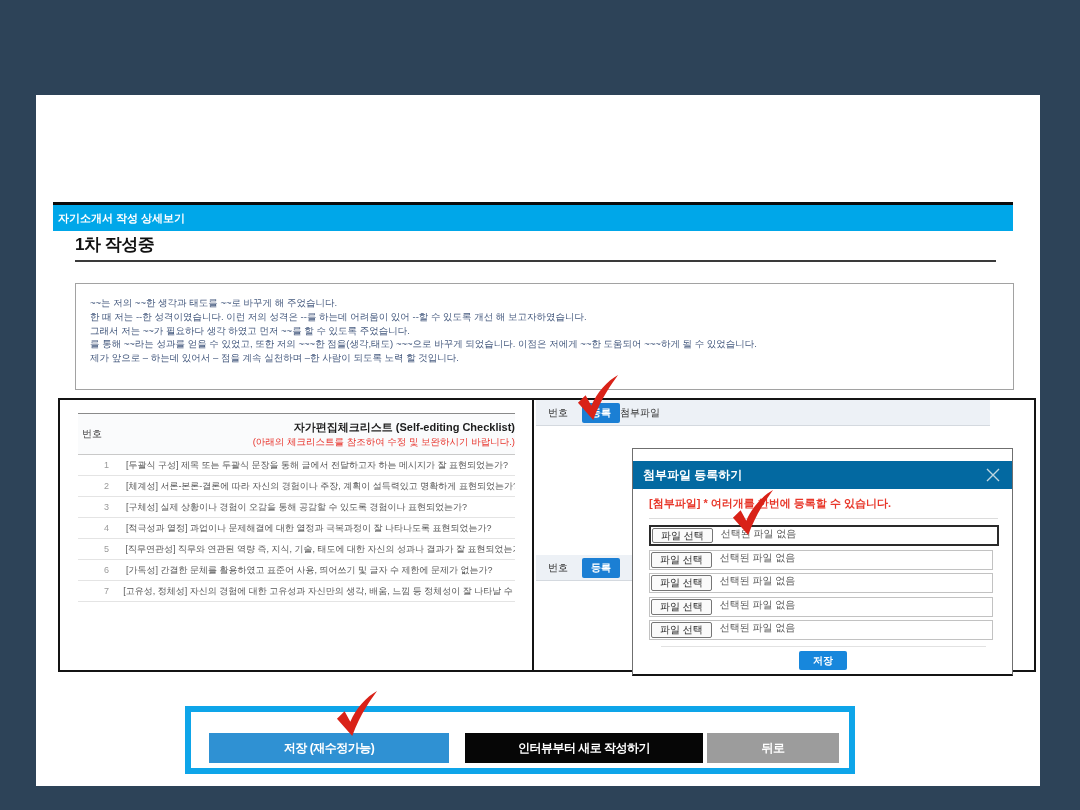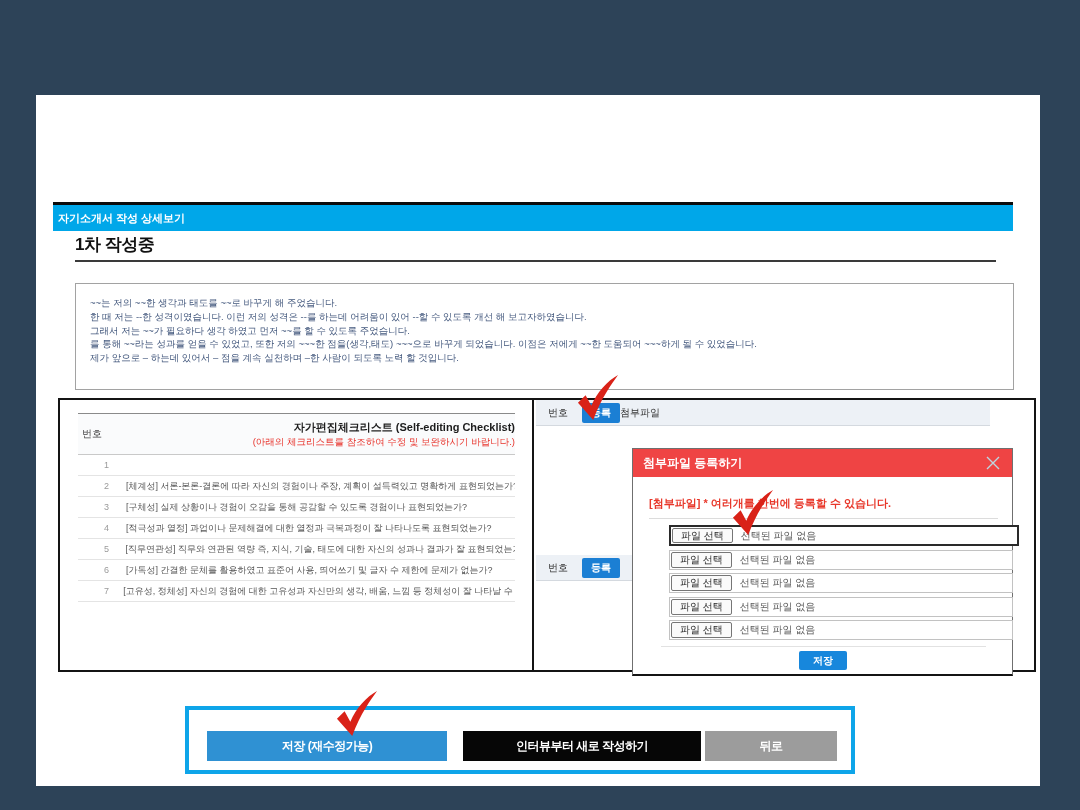--- a/index.html
+++ b/index.html
@@ -44,41 +44,41 @@
   .at-header.a { top:0px; }
   .at-header.b { top:155px; }
   .at-no { font-size:10px; color:#333; margin-right:14px; }
   .btn-register { background:#1b7fd4; color:#fff; font-size:10px; font-weight:bold;
                   border:none; padding:3px 9px; border-radius:2px; cursor:pointer; }
   .at-file { flex:1; text-align:left; padding-right:90px; font-size:10px; color:#333; }
 
   
   .modal { position:absolute; left:596px; top:353px; width:381px; height:228px; background:#fff;
            border:1px solid #6f6f6f; border-bottom:2px solid #141414; z-index:30; }
-  .modal-header { position:absolute; left:0; top:0; width:100%; height:28px; background:#ef4444;
+  .modal-header { position:absolute; left:0; top:12px; width:100%; height:28px; background:#0369a1;
                   display:flex; align-items:center; padding:0 10px; }
   .modal-title { color:#fff; font-size:12px; font-weight:bold; flex:1; }
   .modal-close { width:18px; height:18px; cursor:pointer; }
   .modal-notice { position:absolute; left:16px; top:47px; font-size:11px; font-weight:bold; color:#e8382b; }
   .modal-hr1 { position:absolute; left:16px; top:69px; width:349px; height:1px; background:#dcdcdc; }
   .file-row { position:absolute; left:16px; width:344px; height:20px; border:1px solid #c2c2c2;
-              display:flex; align-items:center; background:#fff; cursor:pointer;margin-left:20px; }
+              display:flex; background:#fff; cursor:pointer; }
   .file-row.first { width:350px; height:21px; border:2px solid #2a2a2a; }
   .file-btn { height:calc(100% - 2px); margin:1px; border:1px solid #767676; background:#fafafa;
               font-size:10px; color:#222; padding:0 8px; display:flex; align-items:center;
               border-radius:2px; cursor:pointer; font-family:"Liberation Sans",sans-serif; white-space:nowrap; }
   .file-status { font-size:10px; color:#555; margin-left:7px; white-space:nowrap; }
   .modal-hr2 { position:absolute; left:28px; top:197px; width:325px; height:1px; background:#e2e2e2; }
   .btn-modal-save { position:absolute; left:166px; top:202px; width:48px; height:19px;
                     background:#1787dc; color:#fff; font-size:10px; font-weight:bold;
                     border:none; border-radius:2px; cursor:pointer; }
 
   
   .footer-box { position:absolute; left:149px; top:611px; width:670px; height:68px;
-                border:4px solid #0ea5e9; background:#fff; z-index:8; }
+                border:6px solid #0ea5e9; background:#fff; z-index:8; }
   .footer-box .btn { position:absolute; top:21px; height:30px; color:#fff; font-size:12px;
                      font-weight:bold; text-align:center; line-height:30px; border:none; cursor:pointer;
                      font-family:"Liberation Sans",sans-serif; letter-spacing:-0.5px; }
   .btn-save    { left:18px;  width:240px; background:#2f91d3; }
   .btn-restart { left:274px; width:238px; background:#060606; }
   .btn-back    { left:516px; width:132px; background:#9c9c9c; }
 
   
   .check { position:absolute; width:42px; height:48px; z-index:40; pointer-events:none; }
   .check svg { width:100%; height:100%; }
@@ -111,20 +111,21 @@
       <div class="cl-header">
         <div class="no">번호</div>
         <div class="mid">
           <div class="cl-title">자가편집체크리스트 (Self-editing Checklist)</div>
           <div class="cl-subtitle">(아래의 체크리스트를 참조하여 수정 및 보완하시기 바랍니다.)</div>
         </div>
       </div>
       <div class="cl-rows">
         <div class="cl-row">
           <span class="cl-no">1</span>
+          <span class="cl-text">[두괄식 구성] 제목 또는 두괄식 문장을 통해 글에서 전달하고자 하는 메시지가 잘 표현되었는가?</span>
         </div>
         <div class="cl-row">
           <span class="cl-no">2</span>
           <span class="cl-text">[체계성] 서론-본론-결론에 따라 자신의 경험이나 주장, 계획이 설득력있고 명확하게 표현되었는가?</span>
         </div>
         <div class="cl-row">
           <span class="cl-no">3</span>
           <span class="cl-text">[구체성] 실제 상황이나 경험이 오감을 통해 공감할 수 있도록 경험이나 표현되었는가?</span>
         </div>
         <div class="cl-row">

